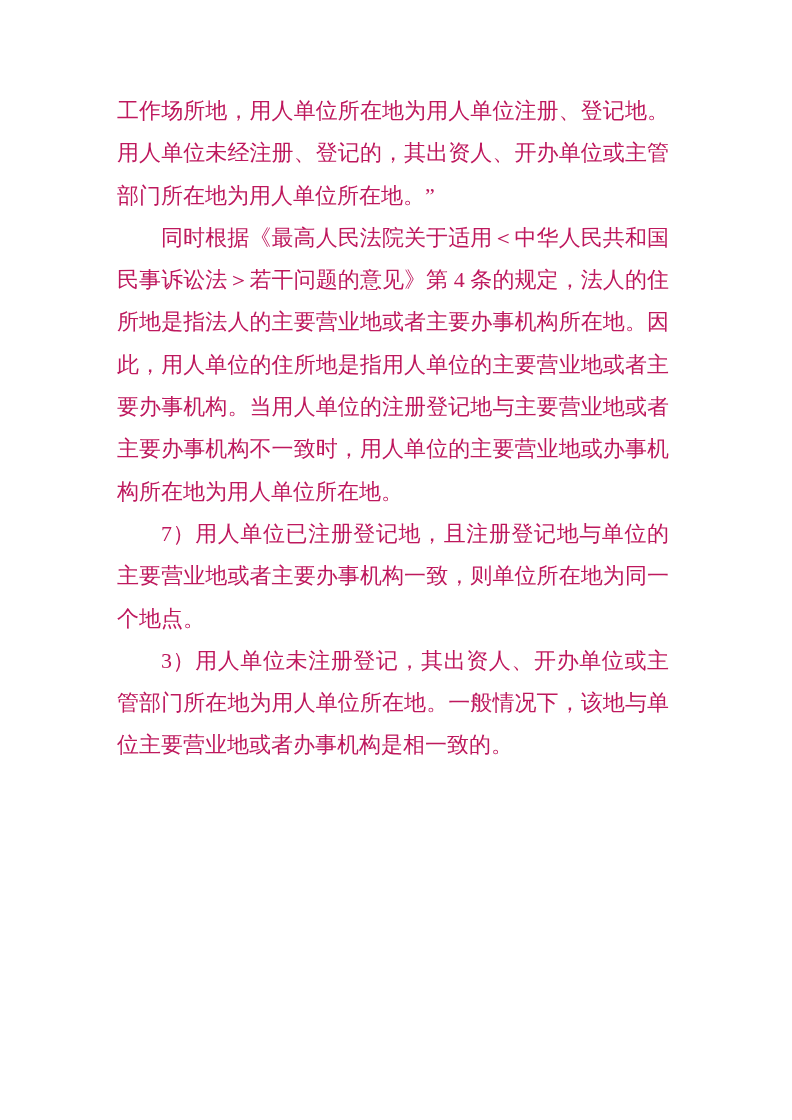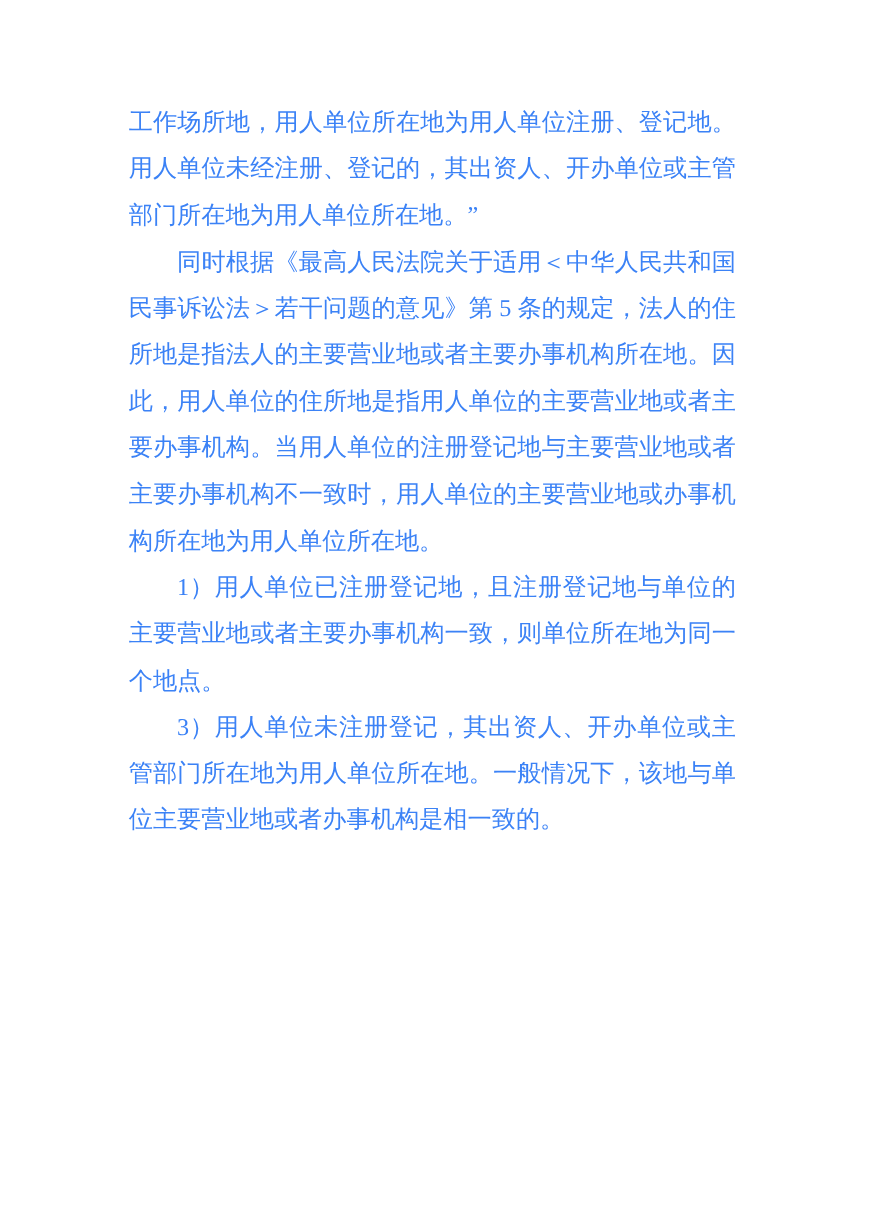--- a/index.html
+++ b/index.html
@@ -31,19 +31,19 @@
     word-break: break-all;
   }
   .para.indent {
     text-indent: 2em;
   }
 </style>
 </head>
 <body>
 
 <div class="page" style="background: rgb(255, 255, 255);">
-  <div class="text-block" id="paragraph-container" style="color: #3b82f6; font-family: Liberation Serif, serif;">
+  <div class="text-block" id="paragraph-container" style="color: #be185d; font-family: Liberation Serif, serif;">
       <p class="para">工作场所地，用人单位所在地为用人单位注册、登记地。用人单位未经注册、登记的，其出资人、开办单位或主管部门所在地为用人单位所在地。”</p>
-      <p class="para indent">同时根据《最高人民法院关于适用＜中华人民共和国民事诉讼法＞若干问题的意见》第 5 条的规定，法人的住所地是指法人的主要营业地或者主要办事机构所在地。因此，用人单位的住所地是指用人单位的主要营业地或者主要办事机构。当用人单位的注册登记地与主要营业地或者主要办事机构不一致时，用人单位的主要营业地或办事机构所在地为用人单位所在地。</p>
-      <p class="para indent">1）用人单位已注册登记地，且注册登记地与单位的主要营业地或者主要办事机构一致，则单位所在地为同一个地点。</p>
+      <p class="para indent">同时根据《最高人民法院关于适用＜中华人民共和国民事诉讼法＞若干问题的意见》第 4 条的规定，法人的住所地是指法人的主要营业地或者主要办事机构所在地。因此，用人单位的住所地是指用人单位的主要营业地或者主要办事机构。当用人单位的注册登记地与主要营业地或者主要办事机构不一致时，用人单位的主要营业地或办事机构所在地为用人单位所在地。</p>
+      <p class="para indent">7）用人单位已注册登记地，且注册登记地与单位的主要营业地或者主要办事机构一致，则单位所在地为同一个地点。</p>
       <p class="para indent">3）用人单位未注册登记，其出资人、开办单位或主管部门所在地为用人单位所在地。一般情况下，该地与单位主要营业地或者办事机构是相一致的。</p>
     </div>
 </div>
 
 </body></html>

